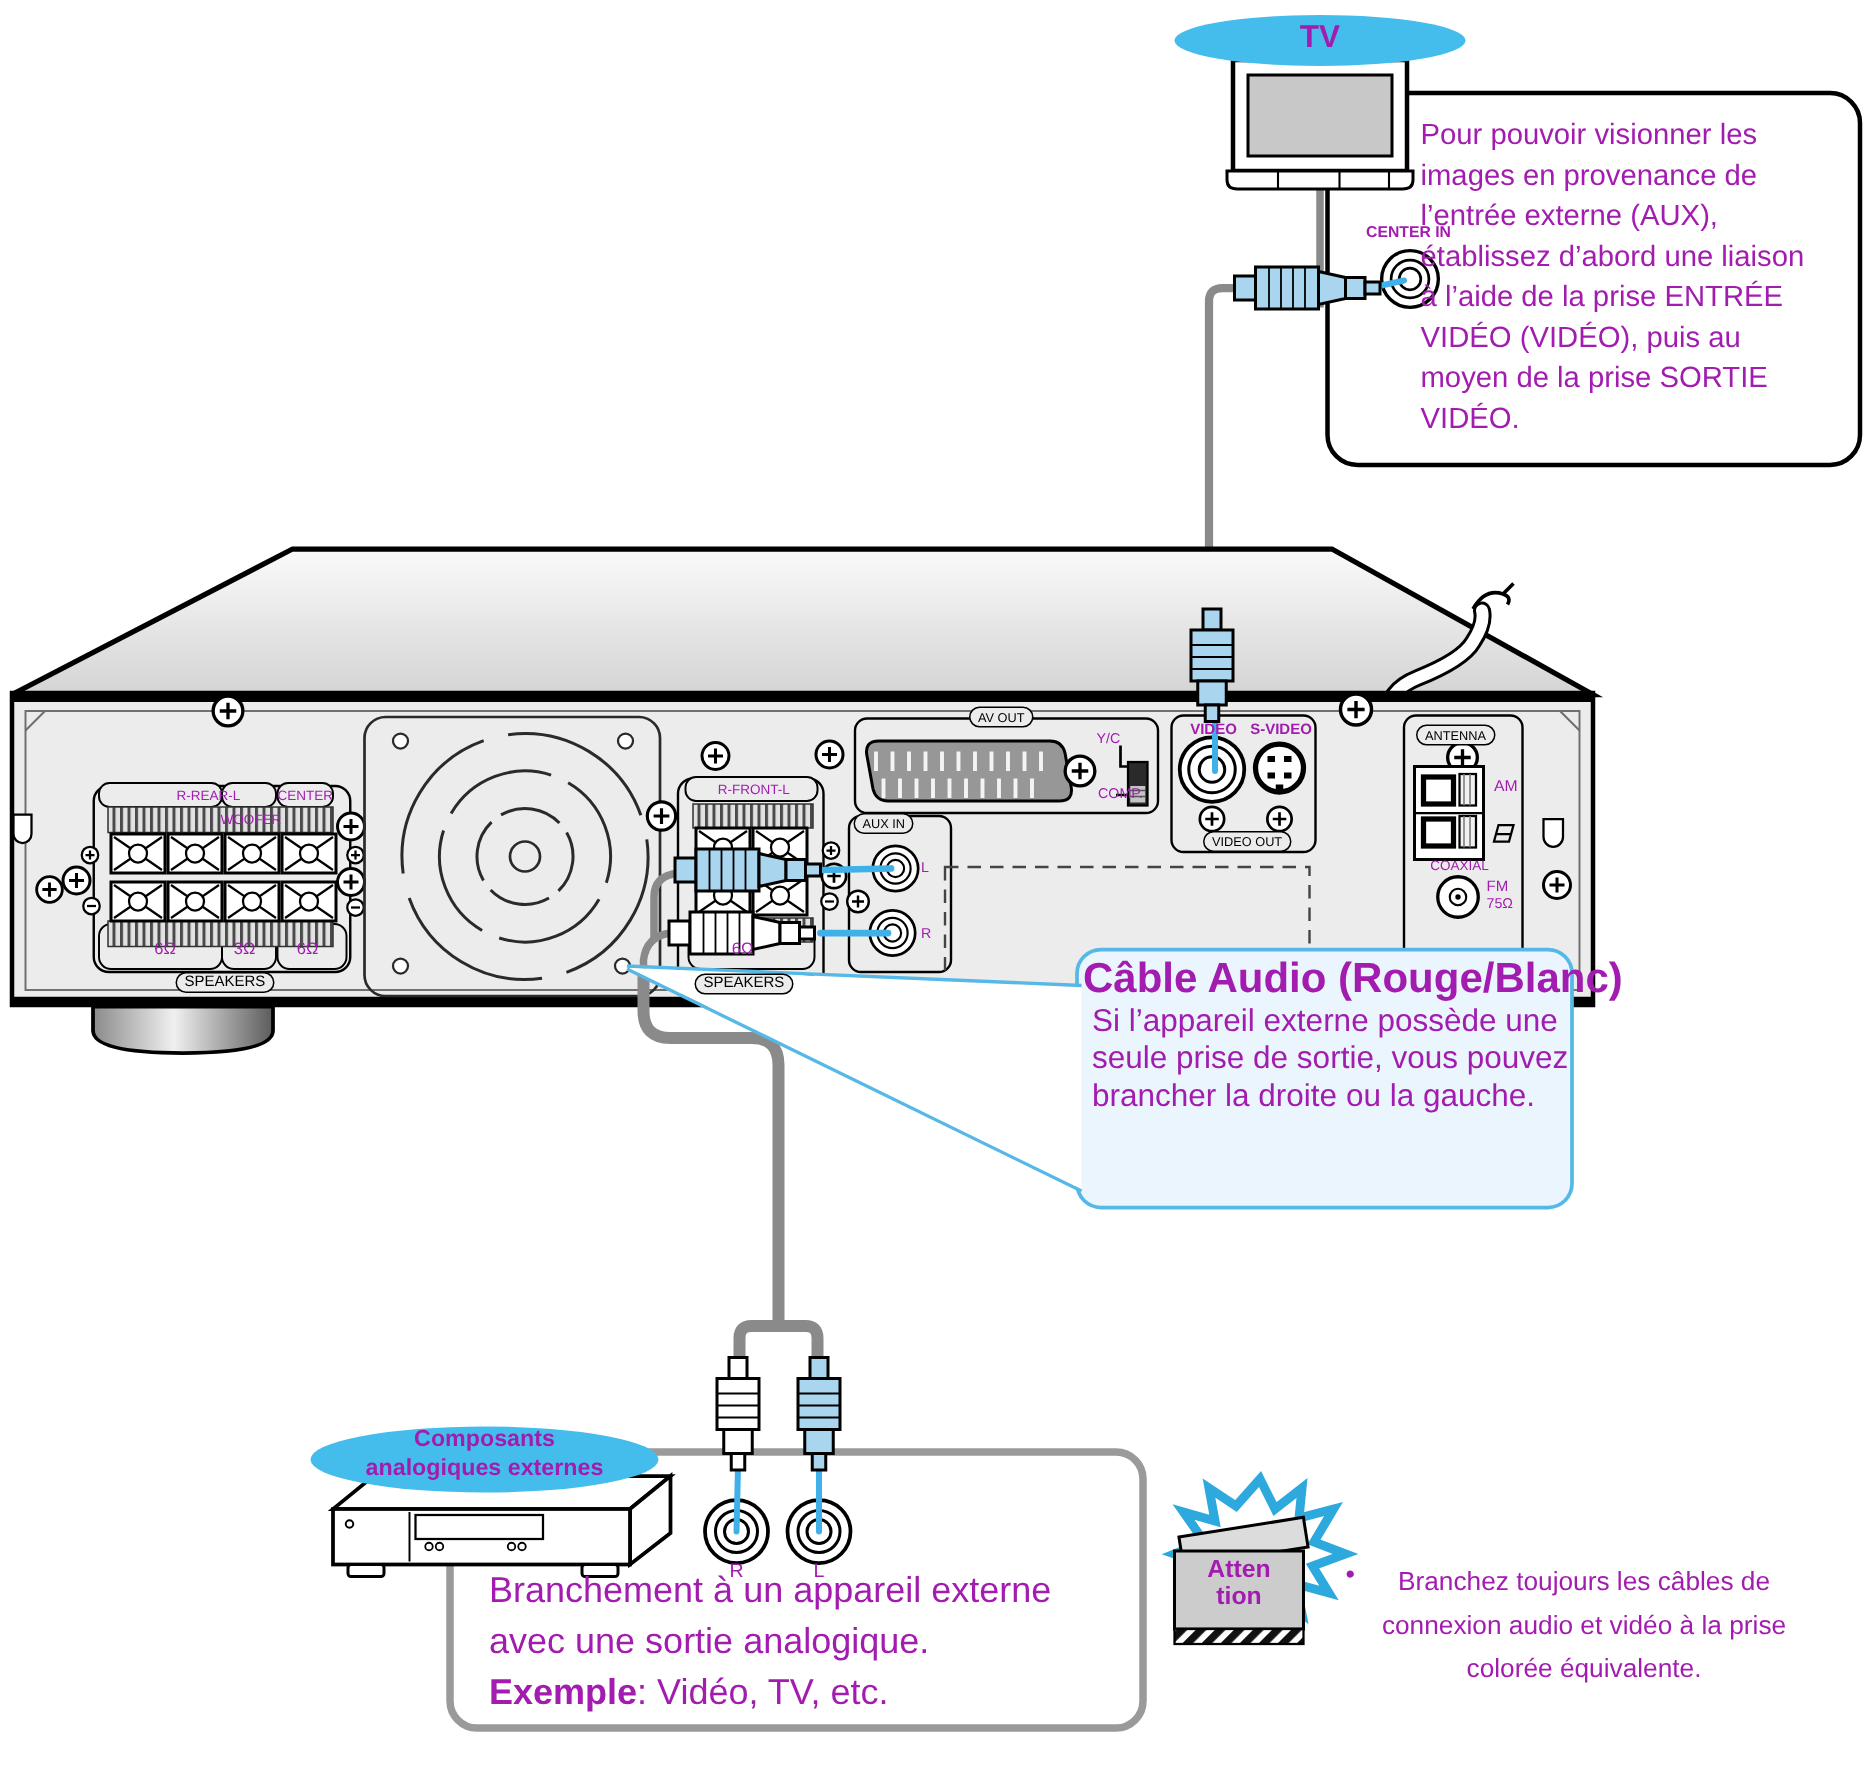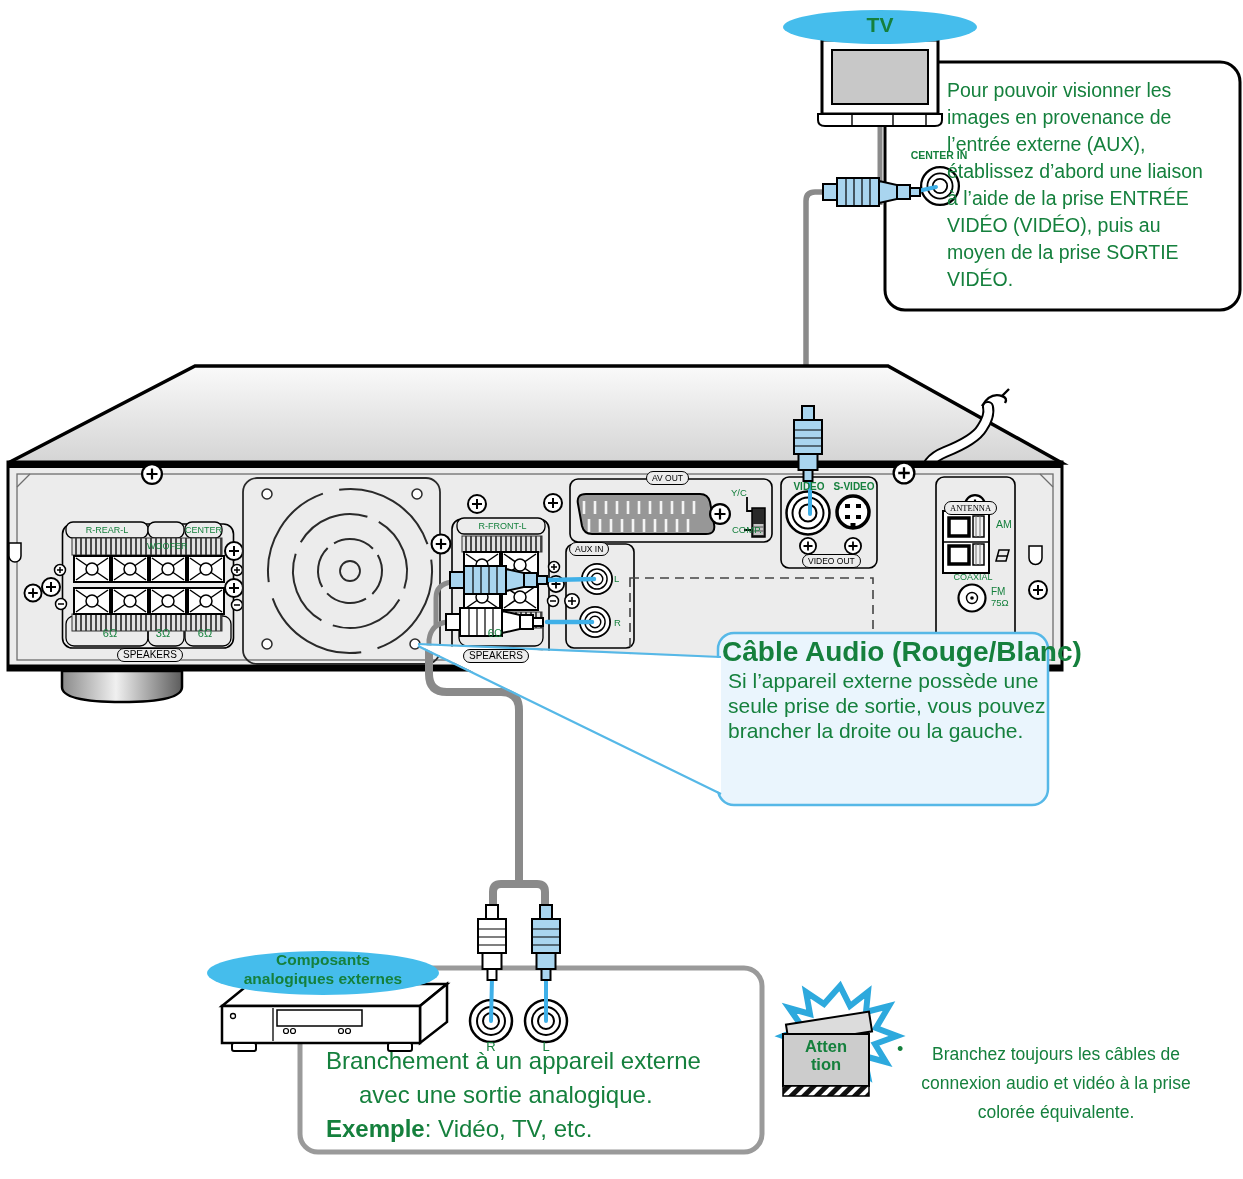--- a/index.html
+++ b/index.html
@@ -1,19 +1,19 @@
 <!DOCTYPE html>
 <html><head>
 <meta charset="utf-8">
 <style>
   html,body{margin:0;padding:0;background:#fff;}
   .stage{position:relative;width:1243px;height:1179px;background:#fff;
          font-family:"Liberation Sans",sans-serif;overflow:hidden;color:#000;}
   .stage svg{position:absolute;left:0;top:0;}
-  .txt{position:absolute;color:#15803d;white-space:nowrap;}
+  .txt{position:absolute;color:#a21caf;white-space:nowrap;}
   .c{text-align:center;}
   .b{font-weight:bold;}
   .wrap{white-space:normal;}
   .tab{position:absolute;border:1.4px solid #000;border-radius:7px;background:#ececec;
        padding:0 5px;font-size:8.5px;line-height:12px;white-space:nowrap;}
 </style>
 </head>
 <body>
 
 <div class="stage">
@@ -329,21 +329,21 @@
     <rect x="783" y="1086" width="86" height="10" fill="url(#hatch)" stroke="#000" stroke-width="1.5"></rect>
   </g>
 </svg>
 
 <div class="txt b c" style="left:783px;top:13px;width:194px;font-size:21px;">TV</div>
 
 <div class="txt b c" style="left:905px;top:149px;width:68px;font-size:10.5px;">CENTER IN</div>
 
 <div class="txt wrap" style="left:947px;top:77px;width:268px;font-size:19.5px;line-height:27px;">Pour pouvoir visionner les images en provenance de l’entrée externe (AUX), établissez d’abord une liaison à l’aide de la prise ENTRÉE VIDÉO (VIDÉO), puis au moyen de la prise SORTIE VIDÉO.</div>
 
-<div class="txt c" style="left:67px;top:525px;width:80px;font-size:9px;">R-REAR-L</div>
+<div class="txt c" style="left:67px;top:525px;width:80px;font-size:9px;padding-left:32px;">R-REAR-L</div>
 <div class="txt c" style="left:147px;top:541px;width:39px;font-size:9px;">WOOFER</div>
 <div class="txt c" style="left:184px;top:525px;width:39px;font-size:9px;">CENTER</div>
 
 <div class="txt c" style="left:90px;top:627px;width:40px;font-size:11px;">6Ω</div>
 <div class="txt c" style="left:143px;top:627px;width:40px;font-size:11px;">3Ω</div>
 <div class="txt c" style="left:185px;top:627px;width:40px;font-size:11px;">6Ω</div>
 
 <div class="tab" style="left:117px;top:648px;font-size:10px;">SPEAKERS</div>
 
 <div class="txt c" style="left:459px;top:521px;width:87px;font-size:9px;">R-FRONT-L</div>
@@ -355,40 +355,40 @@
 <div class="txt" style="left:614px;top:617px;font-size:9.5px;">R</div>
 
 <div class="tab" style="left:646px;top:471px;">AV OUT</div>
 <div class="txt" style="left:731px;top:487px;font-size:9.5px;">Y/C</div>
 <div class="txt" style="left:732px;top:524px;font-size:9.5px;text-align:right;">COMP.</div>
 
 <div class="txt b c" style="left:789px;top:481px;width:40px;font-size:10px;">VIDEO</div>
 <div class="txt b c" style="left:831px;top:481px;width:46px;font-size:10px;">S-VIDEO</div>
 <div class="tab" style="left:802px;top:554px;">VIDEO OUT</div>
 
-<div class="tab" style="left:944px;top:501px;font-family:Liberation Serif, serif;">ANTENNA</div>
+<div class="tab" style="left:944px;top:483px;">ANTENNA</div>
 <div class="txt" style="left:996px;top:518px;font-size:10.5px;">AM</div>
 <div class="txt c" style="left:948px;top:572px;width:50px;font-size:9px;">COAXIAL</div>
 <div class="txt" style="left:991px;top:586px;font-size:10px;">FM</div>
 <div class="txt" style="left:991px;top:597px;font-size:9.5px;">75Ω</div>
 
 <div class="txt b c" style="left:722px;top:636px;width:324px;font-size:28px;">Câble Audio (Rouge/Blanc)</div>
 <div class="txt wrap" style="left:728px;top:668px;width:318px;font-size:21px;line-height:25px;">Si l’appareil externe possède une seule prise de sortie, vous pouvez brancher la droite ou la gauche.</div>
 
 <div class="txt b c" style="left:211px;top:951px;width:224px;font-size:15.5px;line-height:18.5px;">
   <span style="display:block;">Composants</span>
   <span style="display:block;">analogiques externes</span>
 </div>
 
 <div class="txt c" style="left:482px;top:1039px;width:18px;font-size:13px;">R</div>
 <div class="txt c" style="left:537px;top:1039px;width:18px;font-size:13px;">L</div>
 
 <div class="txt" style="left:326px;top:1044px;font-size:24px;line-height:34px;">
   <span style="display:block;">Branchement à un appareil externe</span>
-  <span style="display:block;margin-left:33px;">avec une sortie analogique.</span>
+  <span style="display:block;">avec une sortie analogique.</span>
   <span style="display:block;"><span class="b">Exemple</span><span>: Vidéo, TV, etc.</span></span>
 </div>
 
 <div class="txt b c" style="left:786px;top:1038px;width:80px;font-size:16.5px;line-height:17.5px;">
   <span style="display:block;">Atten</span>
   <span style="display:block;">tion</span>
 </div>
 
 <div class="txt" style="left:897px;top:1039px;font-size:18px;">•</div>
 <div class="txt wrap" style="left:914px;top:1040px;width:284px;font-size:17.5px;line-height:29px;text-align:center;">Branchez toujours les câbles de connexion audio et vidéo à la prise colorée équivalente.</div>

